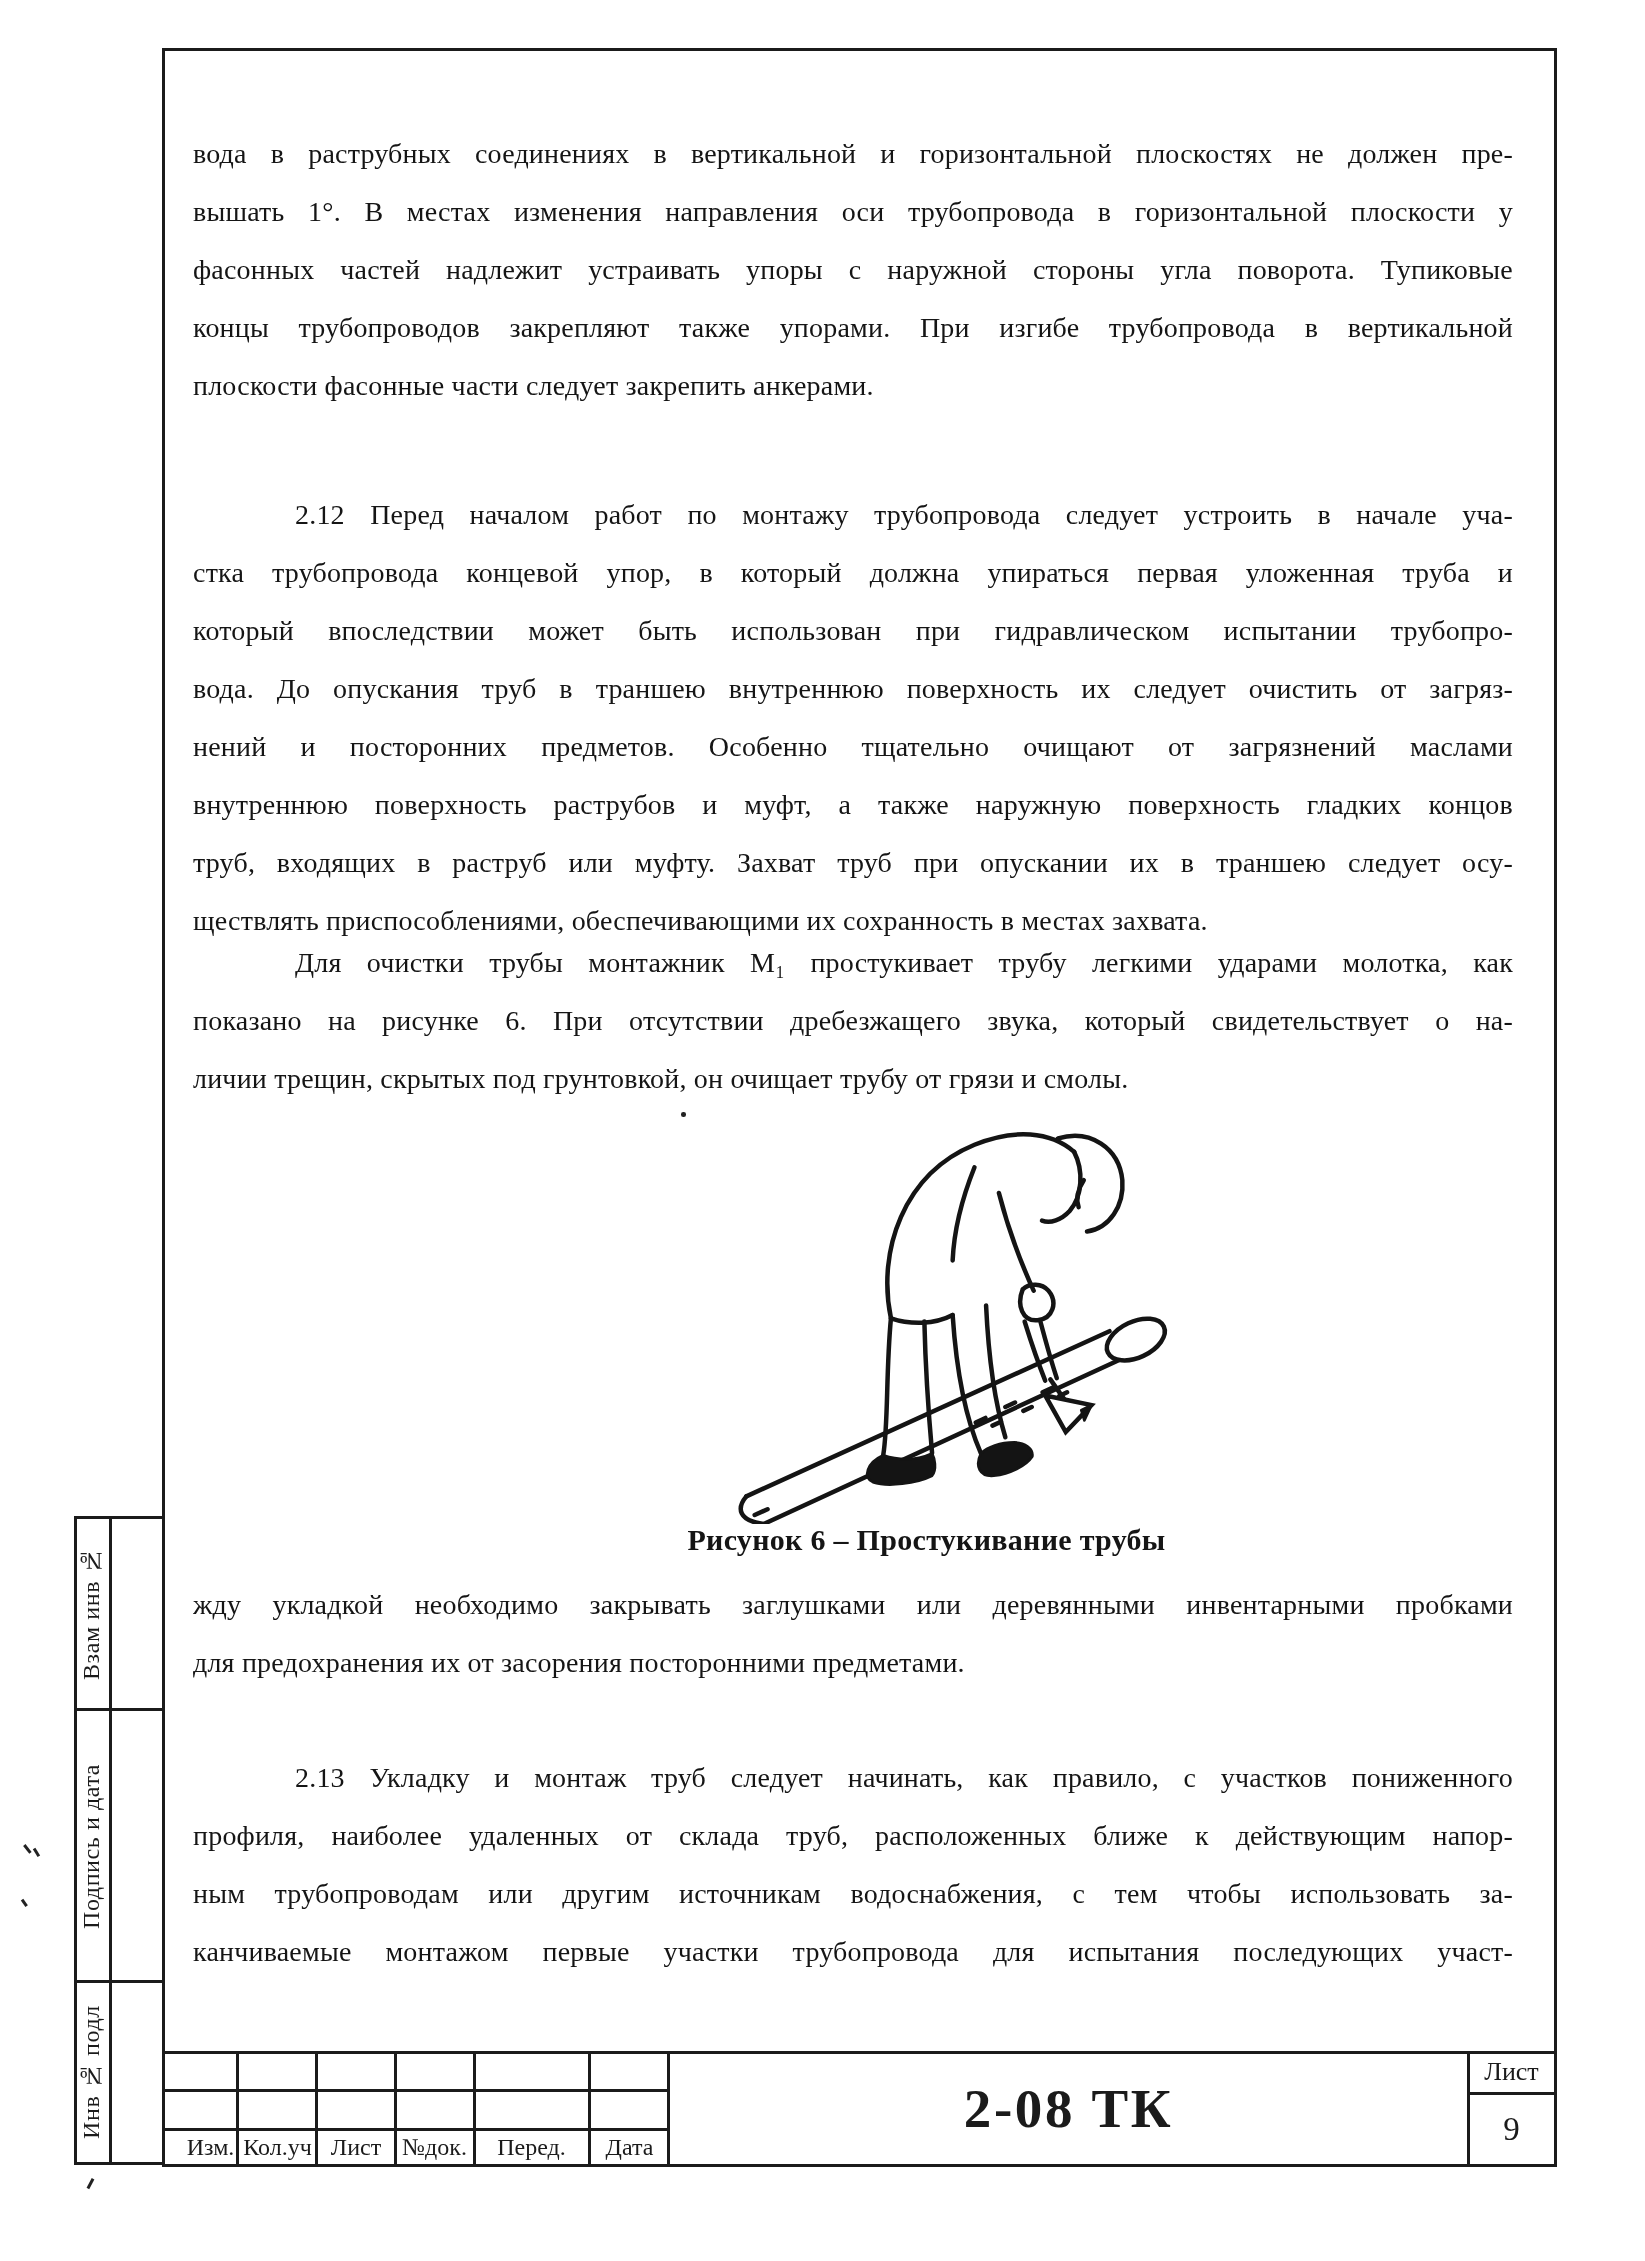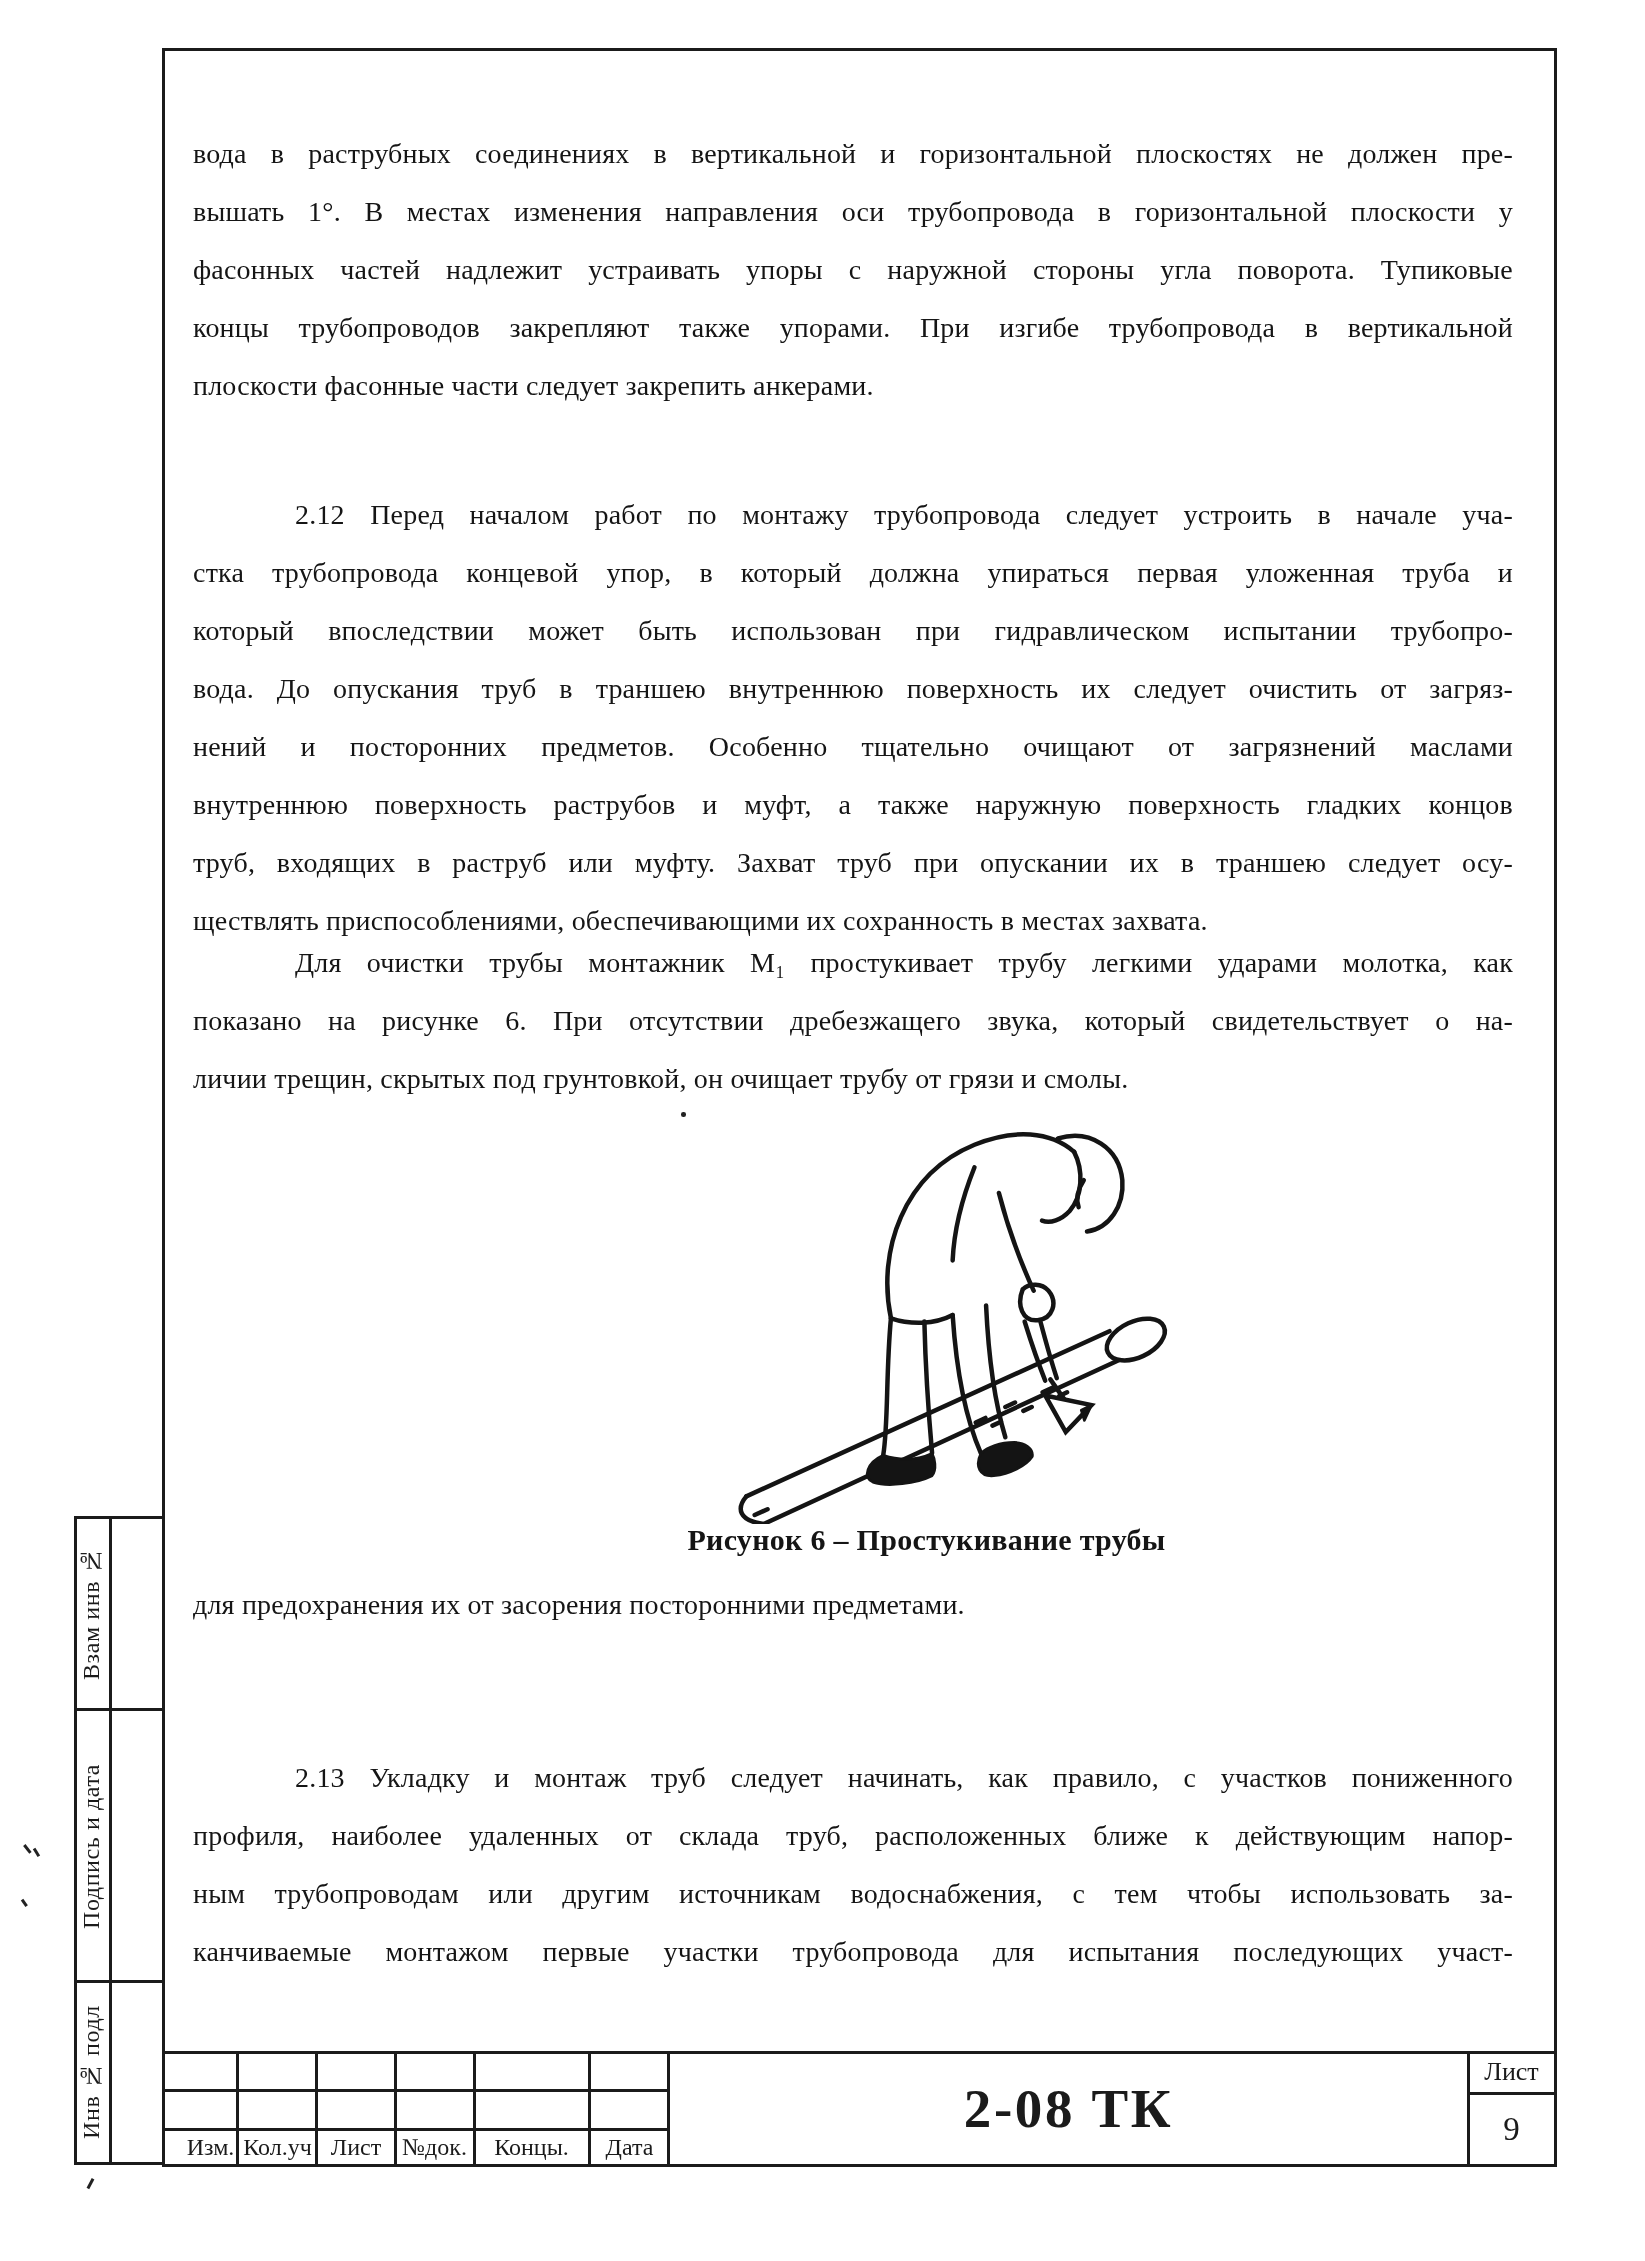--- a/index.html
+++ b/index.html
@@ -103,20 +103,21 @@
   <path class="s" d="M352,340 C354,425 360,500 364,545"></path>
   <path class="f" d="M288,548 C262,560 256,582 272,590 C295,598 340,592 364,580 C372,570 368,552 364,545 C340,556 312,556 288,548 Z"></path>
   <path class="s" d="M396,330 C402,420 418,495 440,545"></path>
   <path class="s" d="M448,315 C452,400 462,468 478,520"></path>
   <path class="f" d="M440,545 C430,565 438,582 460,580 C485,577 510,565 520,550 C522,538 508,528 492,528 C470,528 450,535 440,545 Z"></path>
 </svg>
 
 <div class="caption">Рисунок 6 – Простукивание трубы</div>
 
 <div class="para" style="top:1576px;">
+  <div class="ln">жду укладкой необходимо закрывать заглушками или деревянными инвентарными пробками</div>
   <div class="ln last">для предохранения их от засорения посторонними предметами.</div>
 </div>
 
 <div class="para" style="top:1749px;">
   <div class="ln ind">2.13 Укладку и монтаж труб следует начинать, как правило, с участков пониженного</div>
   <div class="ln">профиля, наиболее удаленных от склада труб, расположенных ближе к действующим напор-</div>
   <div class="ln">ным трубопроводам или другим источникам водоснабжения, с тем чтобы использовать за-</div>
   <div class="ln">канчиваемые монтажом первые участки трубопровода для испытания последующих участ-</div>
 </div>
 
@@ -142,21 +143,21 @@
   <div class="vl" style="left:473px;top:2051px;height:116px;"></div>
   <div class="vl" style="left:588px;top:2051px;height:116px;"></div>
   <div class="vl" style="left:667px;top:2051px;height:116px;"></div>
   <div class="vl" style="left:1467px;top:2051px;height:116px;"></div>
   <div class="hl" style="left:1467px;top:2092px;width:90px;"></div>
 
   <div class="cell" style="left:165px;top:2131px;width:91px;height:33px;">Изм.</div>
   <div class="cell" style="left:239px;top:2131px;width:77px;height:33px;">Кол.уч</div>
   <div class="cell" style="left:318px;top:2131px;width:76px;height:33px;">Лист</div>
   <div class="cell" style="left:396px;top:2131px;width:77px;height:33px;">№док.</div>
-  <div class="cell" style="left:475px;top:2131px;width:113px;height:33px;">Концы.</div>
+  <div class="cell" style="left:475px;top:2131px;width:113px;height:33px;">Перед.</div>
   <div class="cell" style="left:591px;top:2131px;width:77px;height:33px;">Дата</div>
 
   <div class="cell doccode" style="left:670px;top:2053px;width:797px;height:111px;">2-08 ТК</div>
   <div class="cell sheetlbl" style="left:1469px;top:2052px;width:85px;height:40px;">Лист</div>
   <div class="cell sheetnum" style="left:1469px;top:2095px;width:85px;height:69px;">9</div>
 </div>
 
 <div>
   <div class="mark" style="left:681px;top:1112px;width:4.5px;height:4.5px;border-radius:50%;"></div>
   <div class="mark" style="left:26px;top:1844px;width:2.6px;height:10.3px;transform:rotate(-38deg);"></div>

